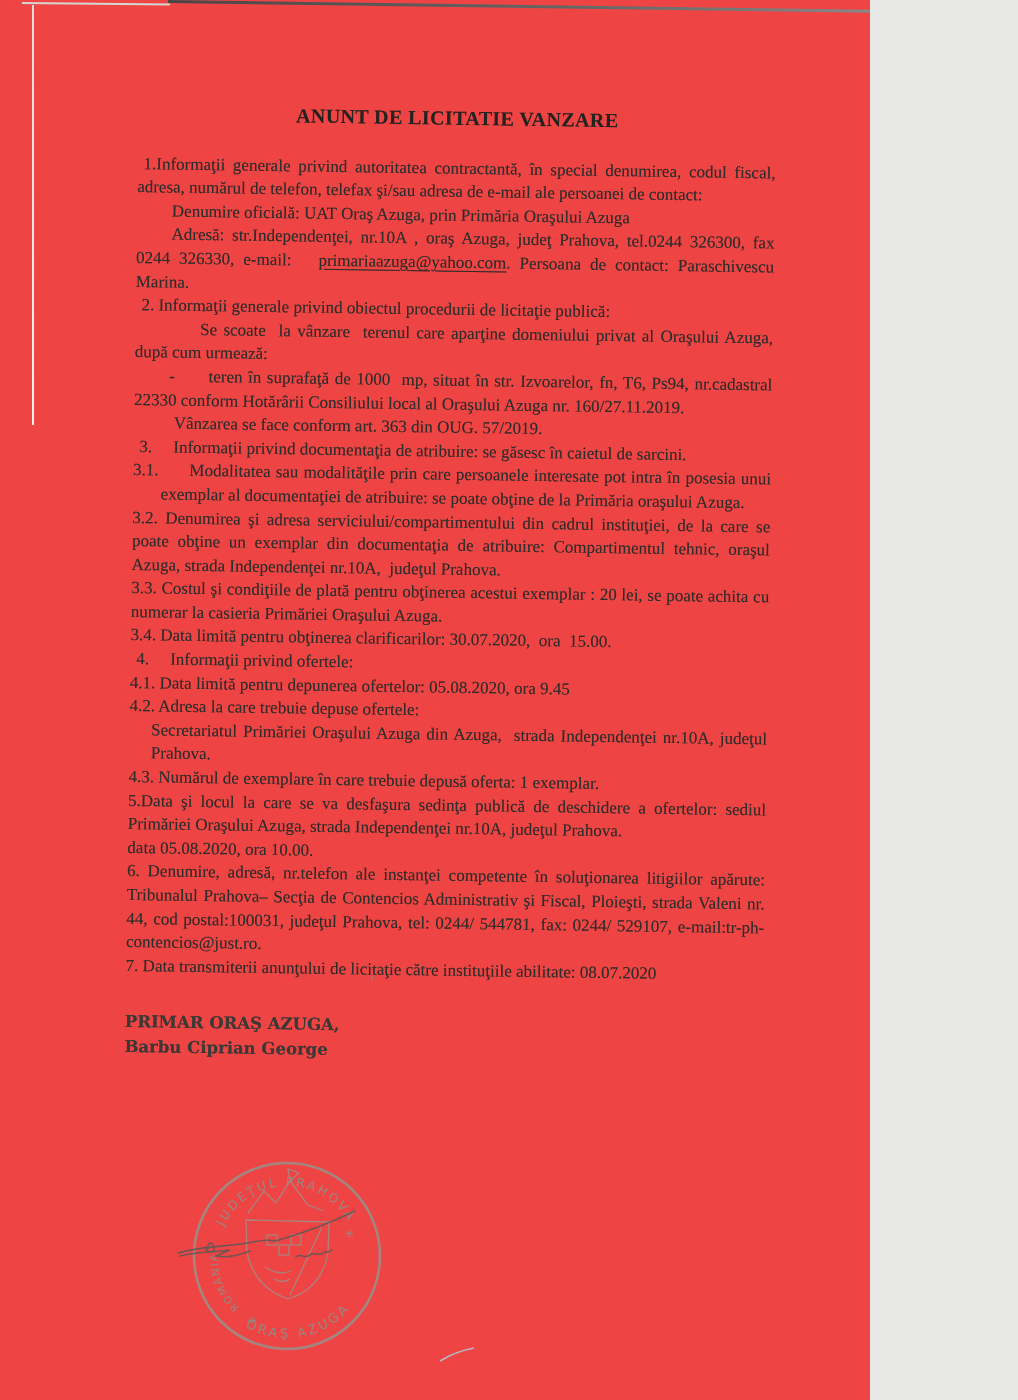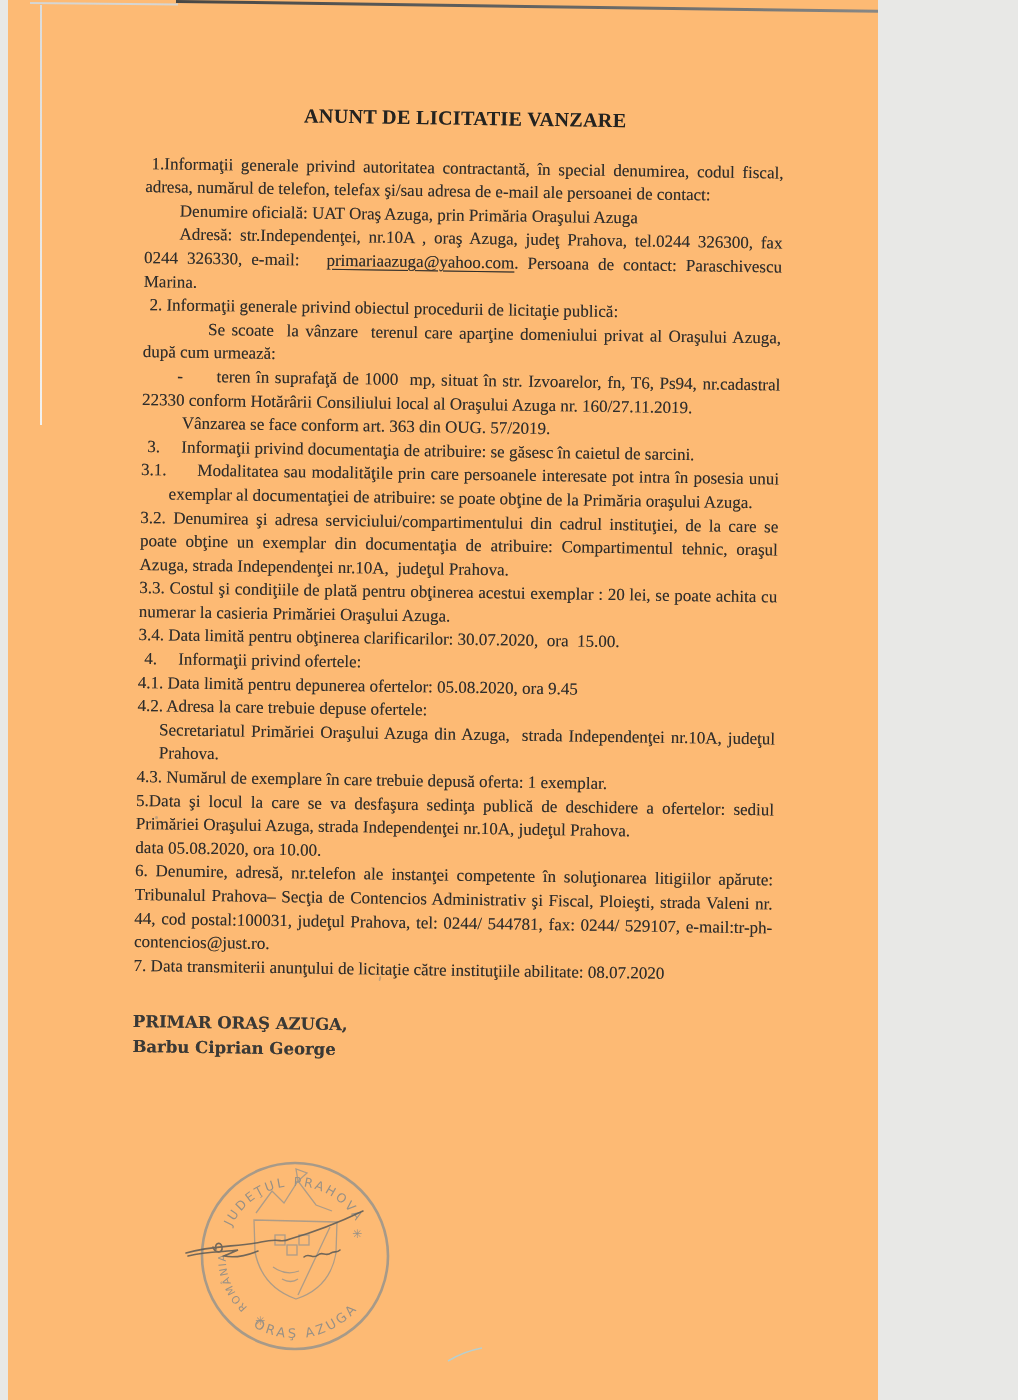--- a/index.html
+++ b/index.html
@@ -1,20 +1,19 @@
 <!DOCTYPE html>
 <html><head>
 <meta charset="utf-8">
 <style>
   html,body { margin:0; padding:0; background:#e8e8e6; }
   .page {
     position:relative; width:870px; height:1400px;
-    background:#fdba74; overflow:hidden;
+    background:#ef4444; overflow:hidden;
     font-family:"Liberation Serif", serif;
-    margin-left:8px;
   }
   
   .content {
     position:absolute; inset:0;
     padding:100px 92px 0 140px; box-sizing:border-box;
     transform:rotate(0.85deg); transform-origin:0 0;
     color:#2e2d2b; font-size:17px; line-height:23.6px;
     text-shadow:0 0 0.5px rgba(40,40,40,.45);
   }
   .content p { margin:0; text-align:justify; white-space:pre-wrap; }

